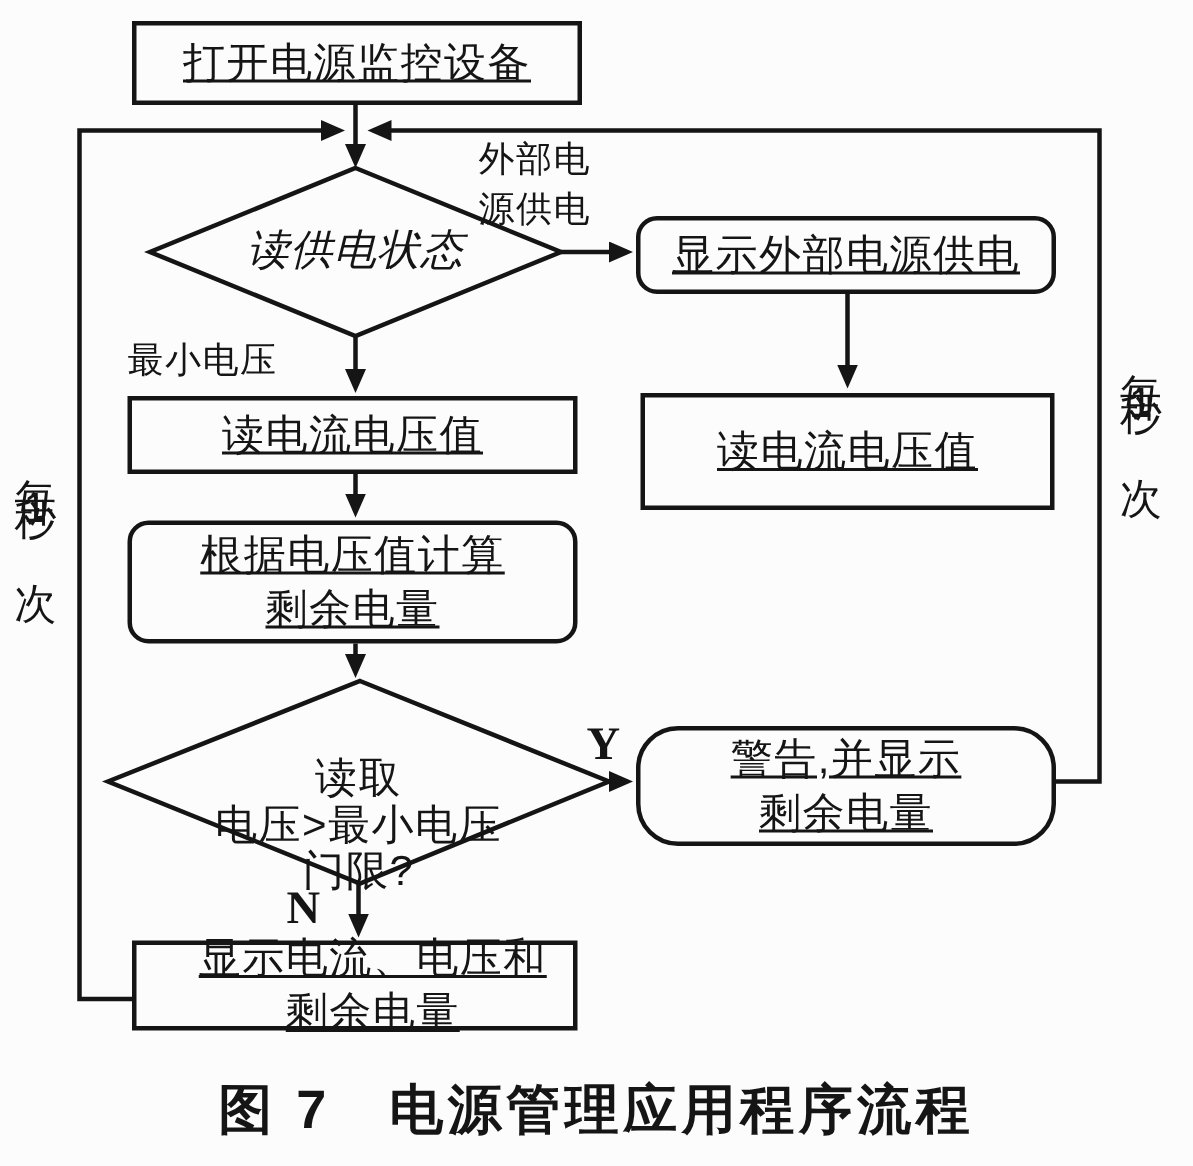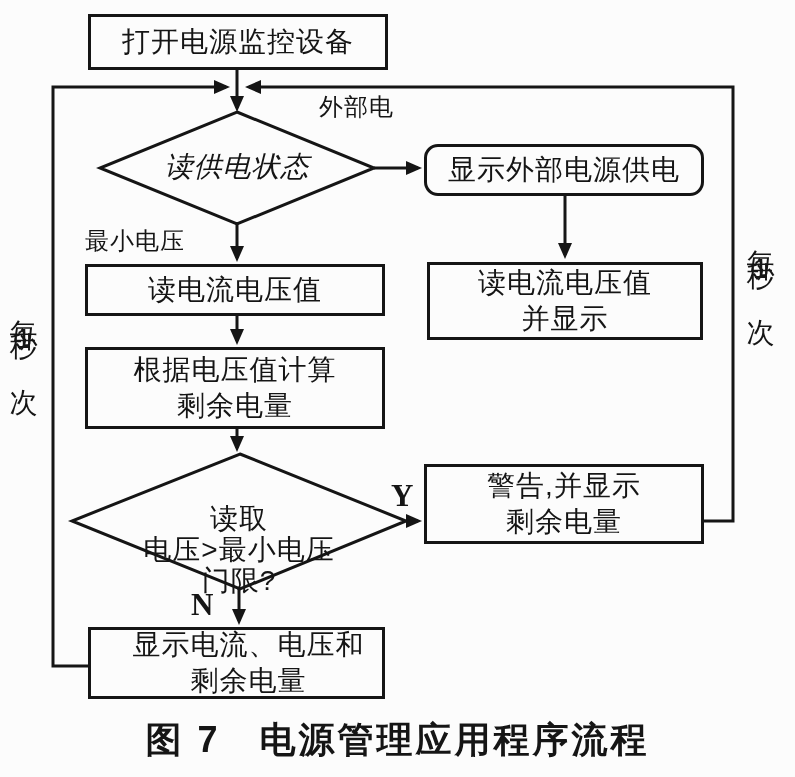--- a/index.html
+++ b/index.html
@@ -8,21 +8,21 @@
     background:#fcfcfc;
     font-family:"Liberation Sans","DejaVu Sans",sans-serif;
     color:#151515;
   }
   #stage{position:absolute;left:0;top:0;width:795px;height:777px;}
   svg.wires{position:absolute;left:0;top:0;pointer-events:none;}
   .node{
     position:absolute;box-sizing:border-box;border:3px solid #151515;
     background:#fcfcfc;display:flex;flex-direction:column;
     align-items:center;justify-content:center;text-align:center;
-    font-size:28px;letter-spacing:1px;line-height:36px;
+    font-size:28px;letter-spacing:1px;line-height:36px;text-decoration:underline;
   }
   .dlabel{
     position:absolute;text-align:center;font-size:28px;letter-spacing:1px;
     line-height:32px;background:transparent;
   }
   .edge-label{
     position:absolute;font-size:24px;letter-spacing:1px;line-height:33px;
     white-space:nowrap;
   }
   .vlabel{
@@ -68,52 +68,52 @@
   <div class="node" style="left:88px;top:14px;width:300px;height:56px;">
     <span>打开电源监控设备</span>
   </div>
 
   <div class="node" style="left:424px;top:144px;width:280px;height:52px;border-radius:14px;">
     <span>显示外部电源供电</span>
   </div>
 
   <div class="node" style="left:427px;top:262px;width:276px;height:78px;">
     <span>读电流电压值</span>
-    <span>并显示</span>
   </div>
 
   <div class="node" style="left:85px;top:264px;width:300px;height:52px;">
     <span>读电流电压值</span>
   </div>
 
-  <div class="node" style="left:85px;top:347px;width:300px;height:82px;">
+  <div class="node" style="left:85px;top:347px;width:300px;height:82px;border-radius:14px;">
     <span>根据电压值计算</span>
     <span>剩余电量</span>
   </div>
 
-  <div class="node" style="left:424px;top:464px;width:280px;height:80px;">
+  <div class="node" style="left:424px;top:484px;width:280px;height:80px;border-radius:28px;">
     <span>警告,并显示</span>
     <span>剩余电量</span>
   </div>
 
-  <div class="node" style="left:88px;top:627px;width:297px;height:72px;padding-left:24px;">
+  <div class="node" style="left:88px;top:627px;width:297px;height:60px;padding-left:24px;">
     <span>显示电流、电压和</span>
     <span>剩余电量</span>
   </div>
 
   <div class="dlabel" style="left:127px;top:151px;width:220px;font-style:italic;">读供电状态</div>
 
   <div class="dlabel" style="left:89px;top:475px;width:300px;line-height:31px;margin-top:28px;">
     <div>读取</div>
     <div>电压&gt;最小电压</div>
     <div>门限?</div>
   </div>
 
   <div class="edge-label" style="left:319px;top:90px;text-align:left;">
     <div>外部电</div>
+    <div>源供电</div>
   </div>
 
   <div class="edge-label" style="left:85px;top:224px;">最小电压</div>
 
   <div class="yn" style="left:391px;top:478px;">Y</div>
 
   <div class="yn" style="left:191px;top:587px;">N</div>
 
   <div class="vlabel" style="left:6px;top:297px;height:180px;">每秒1次</div>
 

